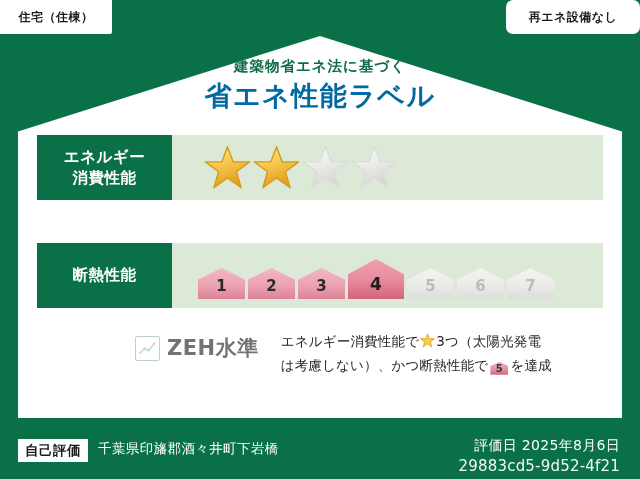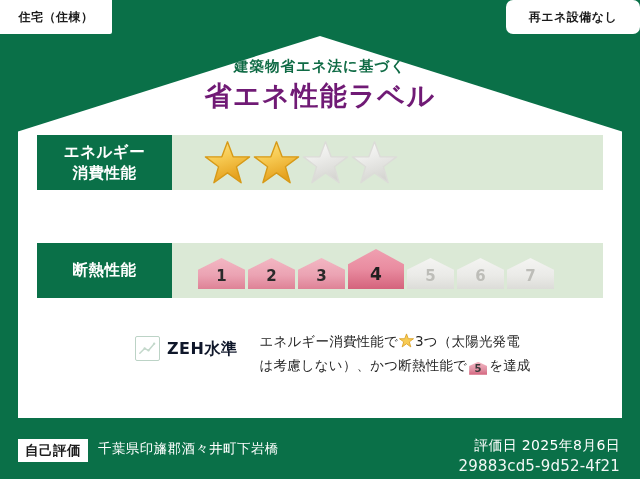--- a/index.html
+++ b/index.html
@@ -80,34 +80,34 @@
     text-align: center;
   }
   #title-sub {
     color: #0f6b45;
     font-size: 14.5px;
     font-weight: bold;
     letter-spacing: 1px;
     line-height: 1.2;
   }
   #title-main {
-    color: #701a75;
+    color: #0369a1;
     font-size: 27px;
     font-weight: bold;
     letter-spacing: 1.5px;
     line-height: 1.25;
     margin-top: 4px;
   }
 
   
   .rating-row {
     position: absolute;
     left: 19px;
     width: 566px;
-    height: 55px;
+    height: 65px;
     display: flex;
     align-items: stretch;
     background: #ffffff;
   }
   #row-energy { top: 99px; }
   #row-insulation { top: 207px; border-radius: 17px; }
 
   .row-label {
     width: 135px;
     flex: 0 0 135px;
@@ -202,22 +202,22 @@
   }
   #zeh-icon {
     width: 23px;
     height: 23px;
     border: 1.5px solid #bcd3c6;
     border-radius: 2px;
     display: block;
     background: #ffffff;
   }
   #zeh-text {
-    color: #0f172a;
-    font-size: 16px;
+    color: #737373;
+    font-size: 21px;
     font-weight: bold;
     letter-spacing: 0.5px;
     line-height: 1;
   }
   #desc-block {
     flex: 1 1 auto;
     padding-left: 22px;
     padding-top: 2px;
     color: #262626;
     font-size: 13.5px;

